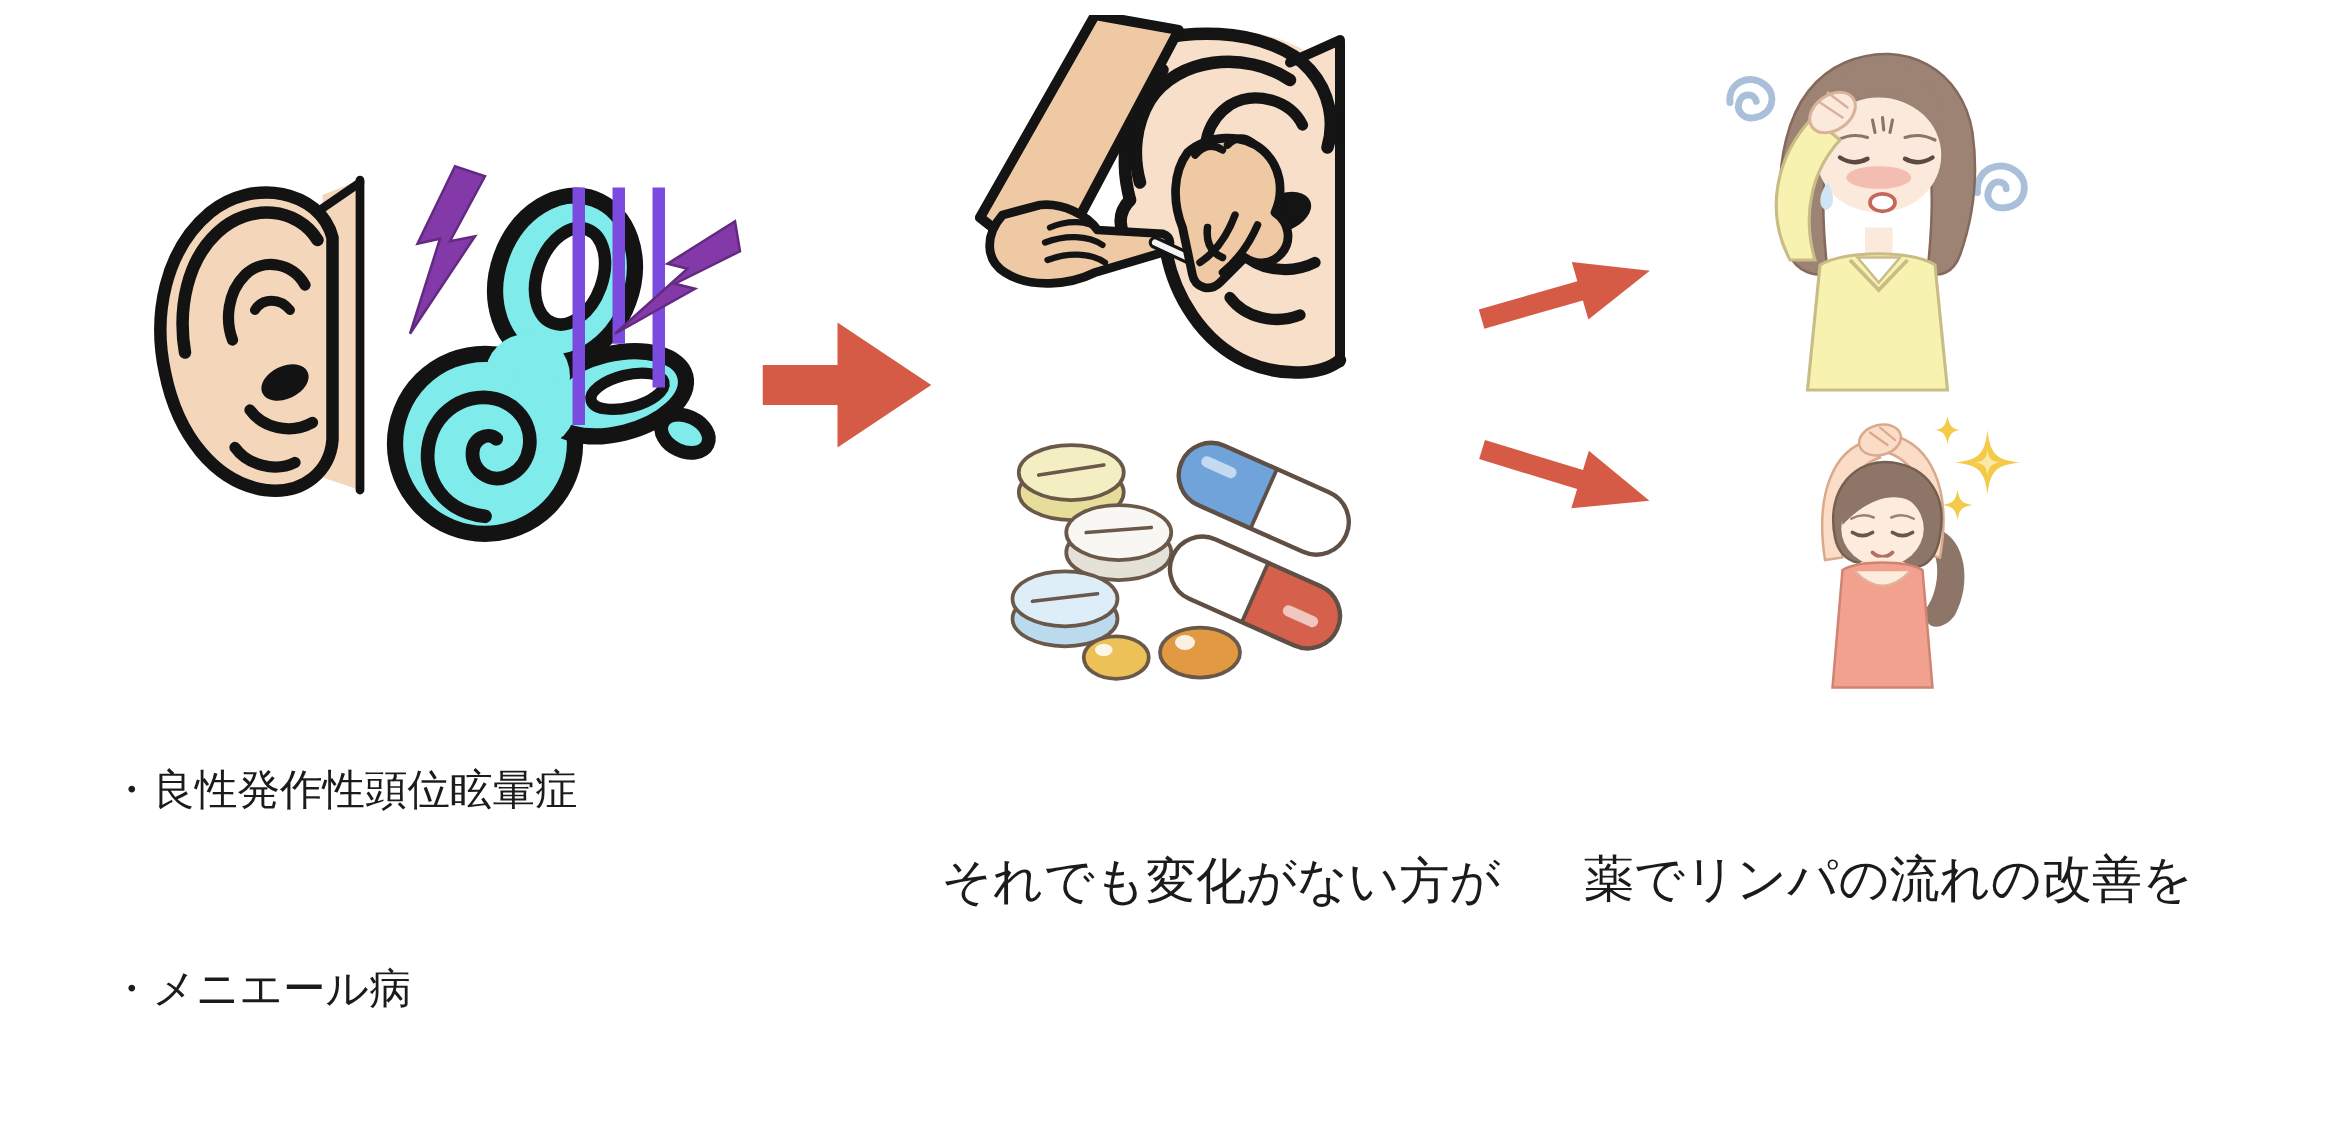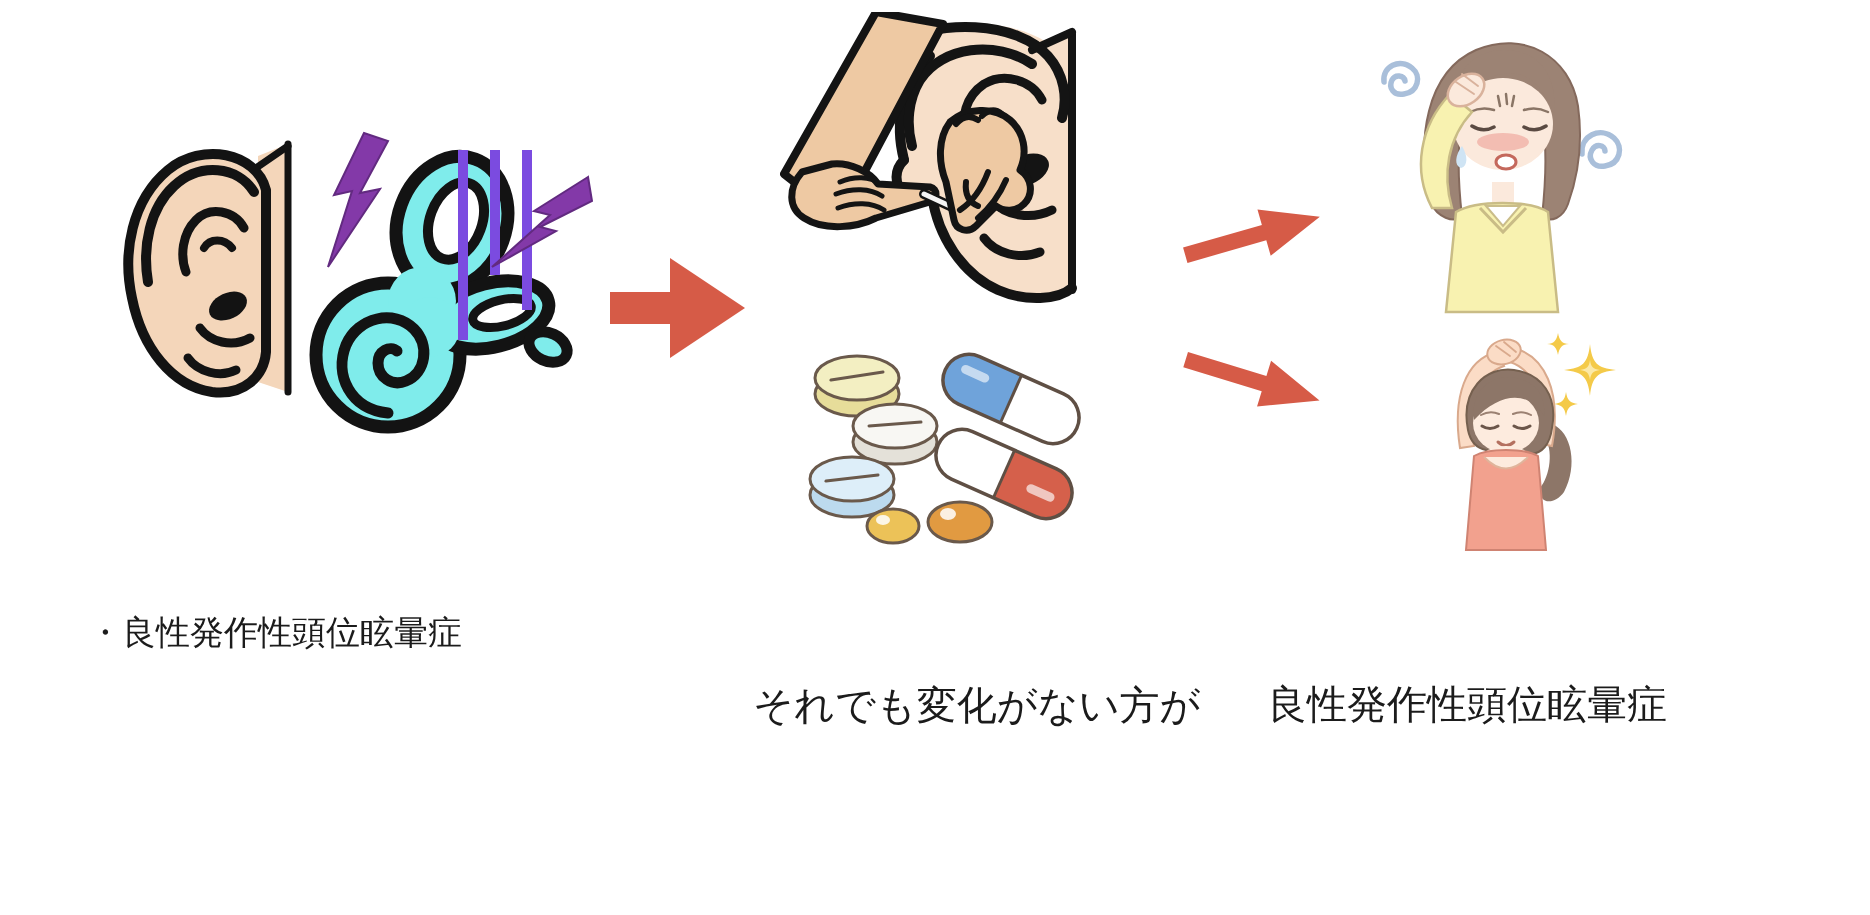--- a/index.html
+++ b/index.html
@@ -187,30 +187,31 @@
     <g>
       <path d="M172,14 C174,33 179,38 198,40 C179,42 174,47 172,66 C170,47 165,42 146,40 C165,38 170,33 172,14 Z" fill="#f4ca49"></path>
       <path d="M172,30 C173,37 175,39 182,40 C175,41 173,43 172,50 C171,43 169,41 162,40 C169,39 171,37 172,30 Z" fill="#fbe9a8"></path>
       <path d="M140,3 C141.5,11 144,13.5 151,14 C144,14.5 141.5,17 140,25 C138.5,17 136,14.5 129,14 C136,13.5 138.5,11 140,3 Z" fill="#f4ca49"></path>
       <path d="M148,62 C149.5,71 152,72.5 160,74 C152,75.5 149.5,77 148,86 C146.5,77 144,75.5 136,74 C144,72.5 146.5,71 148,62 Z" fill="#f4ca49"></path>
     </g>
   </svg>
 
   <div class="txt txt-causes">
     <span class="line">・良性発作性頭位眩暈症</span>
+    <span class="line">・メニエール病</span>
     
     
     
     
     
   </div>
 
   <div class="txt txt-treatment">
     <span class="line">それでも変化がない方が</span>
     
   </div>
 
   <div class="txt txt-outcome">
-    <span class="line">良性発作性頭位眩暈症</span>
+    <span class="line">薬でリンパの流れの改善を</span>
     
   </div>
 
 </div>
 
 </body></html>

